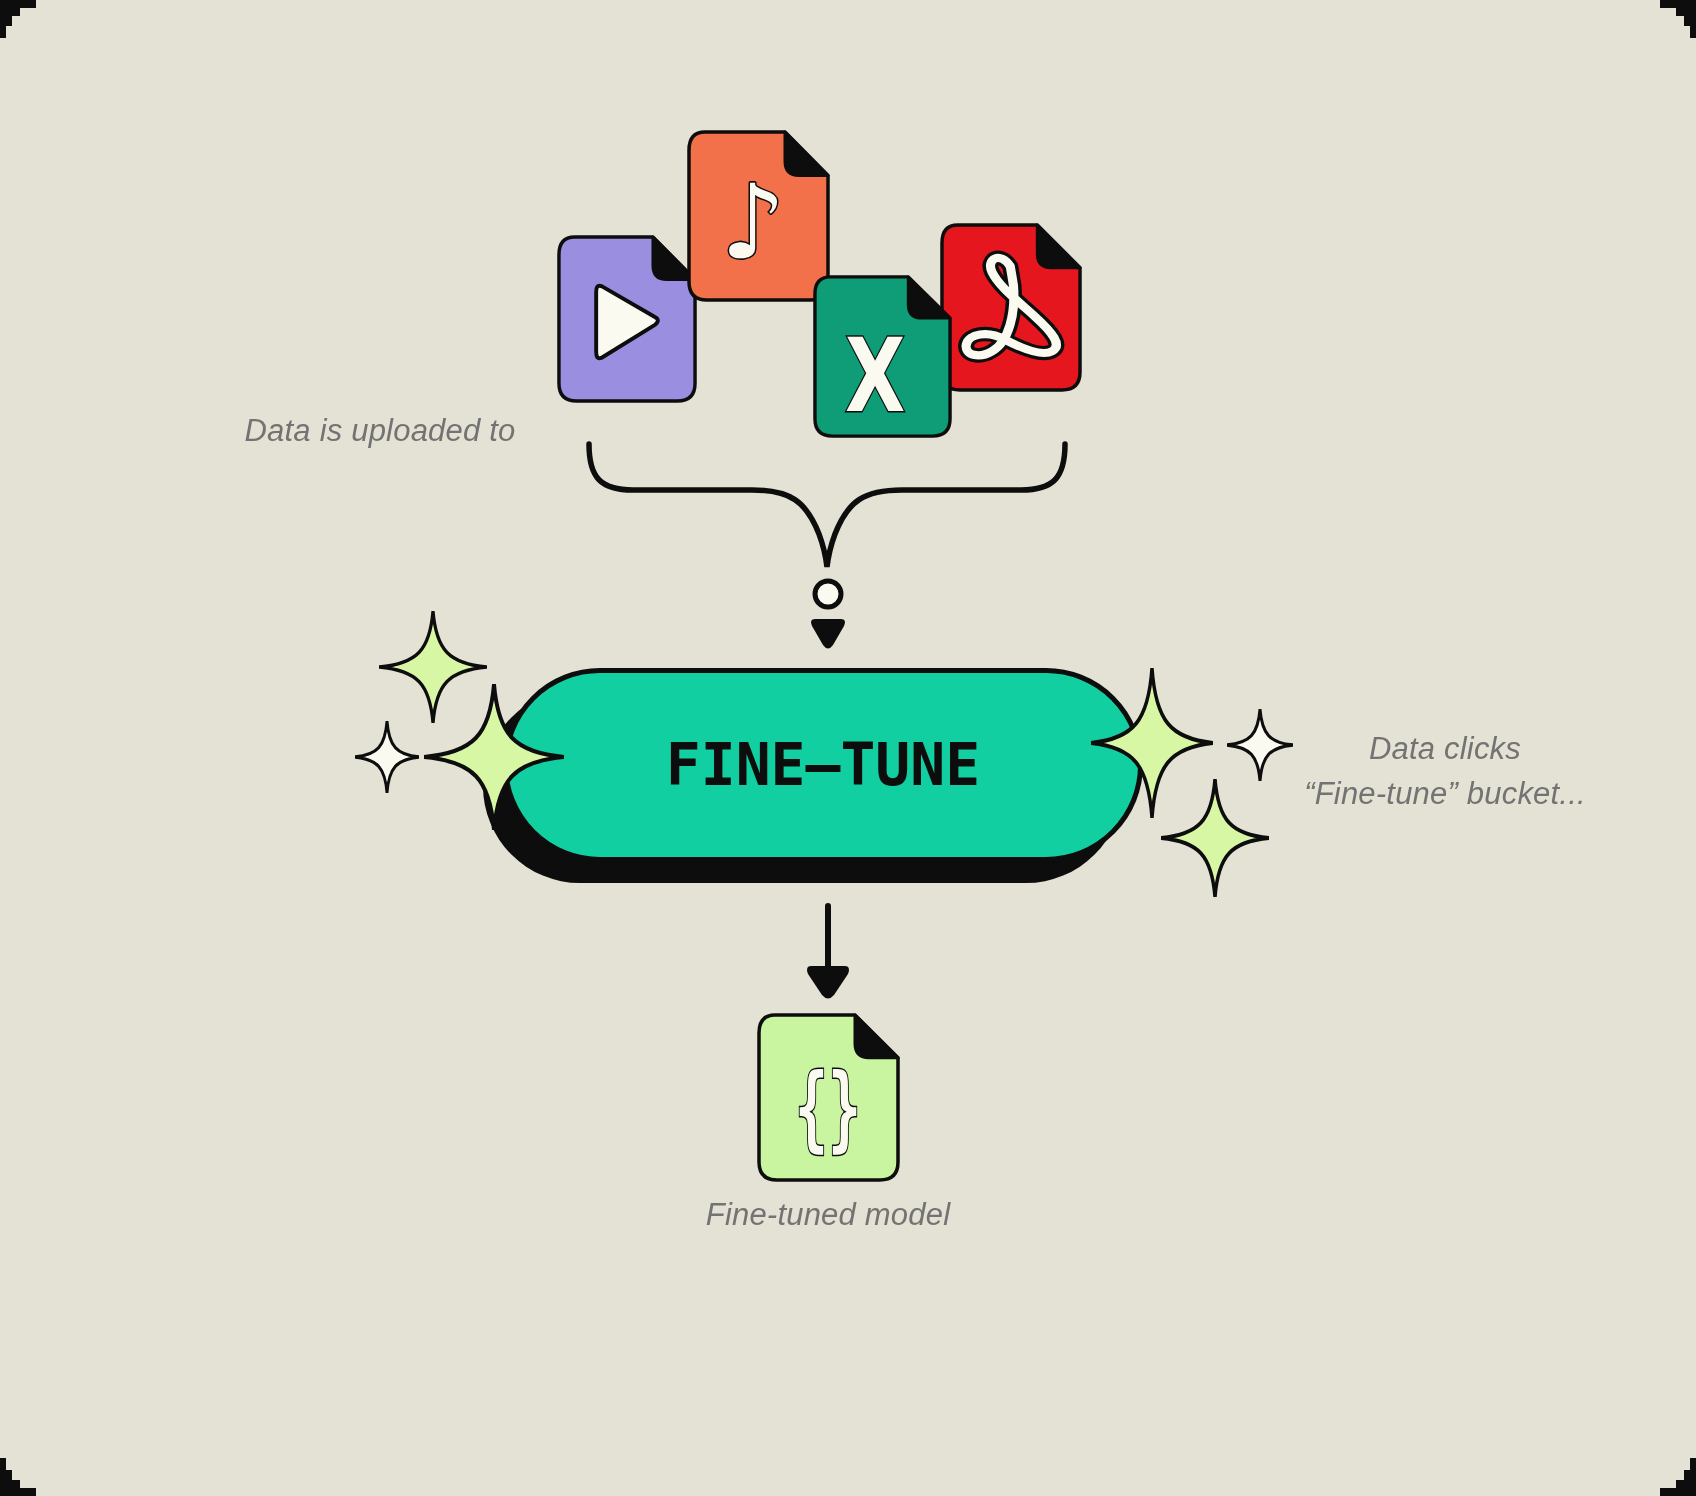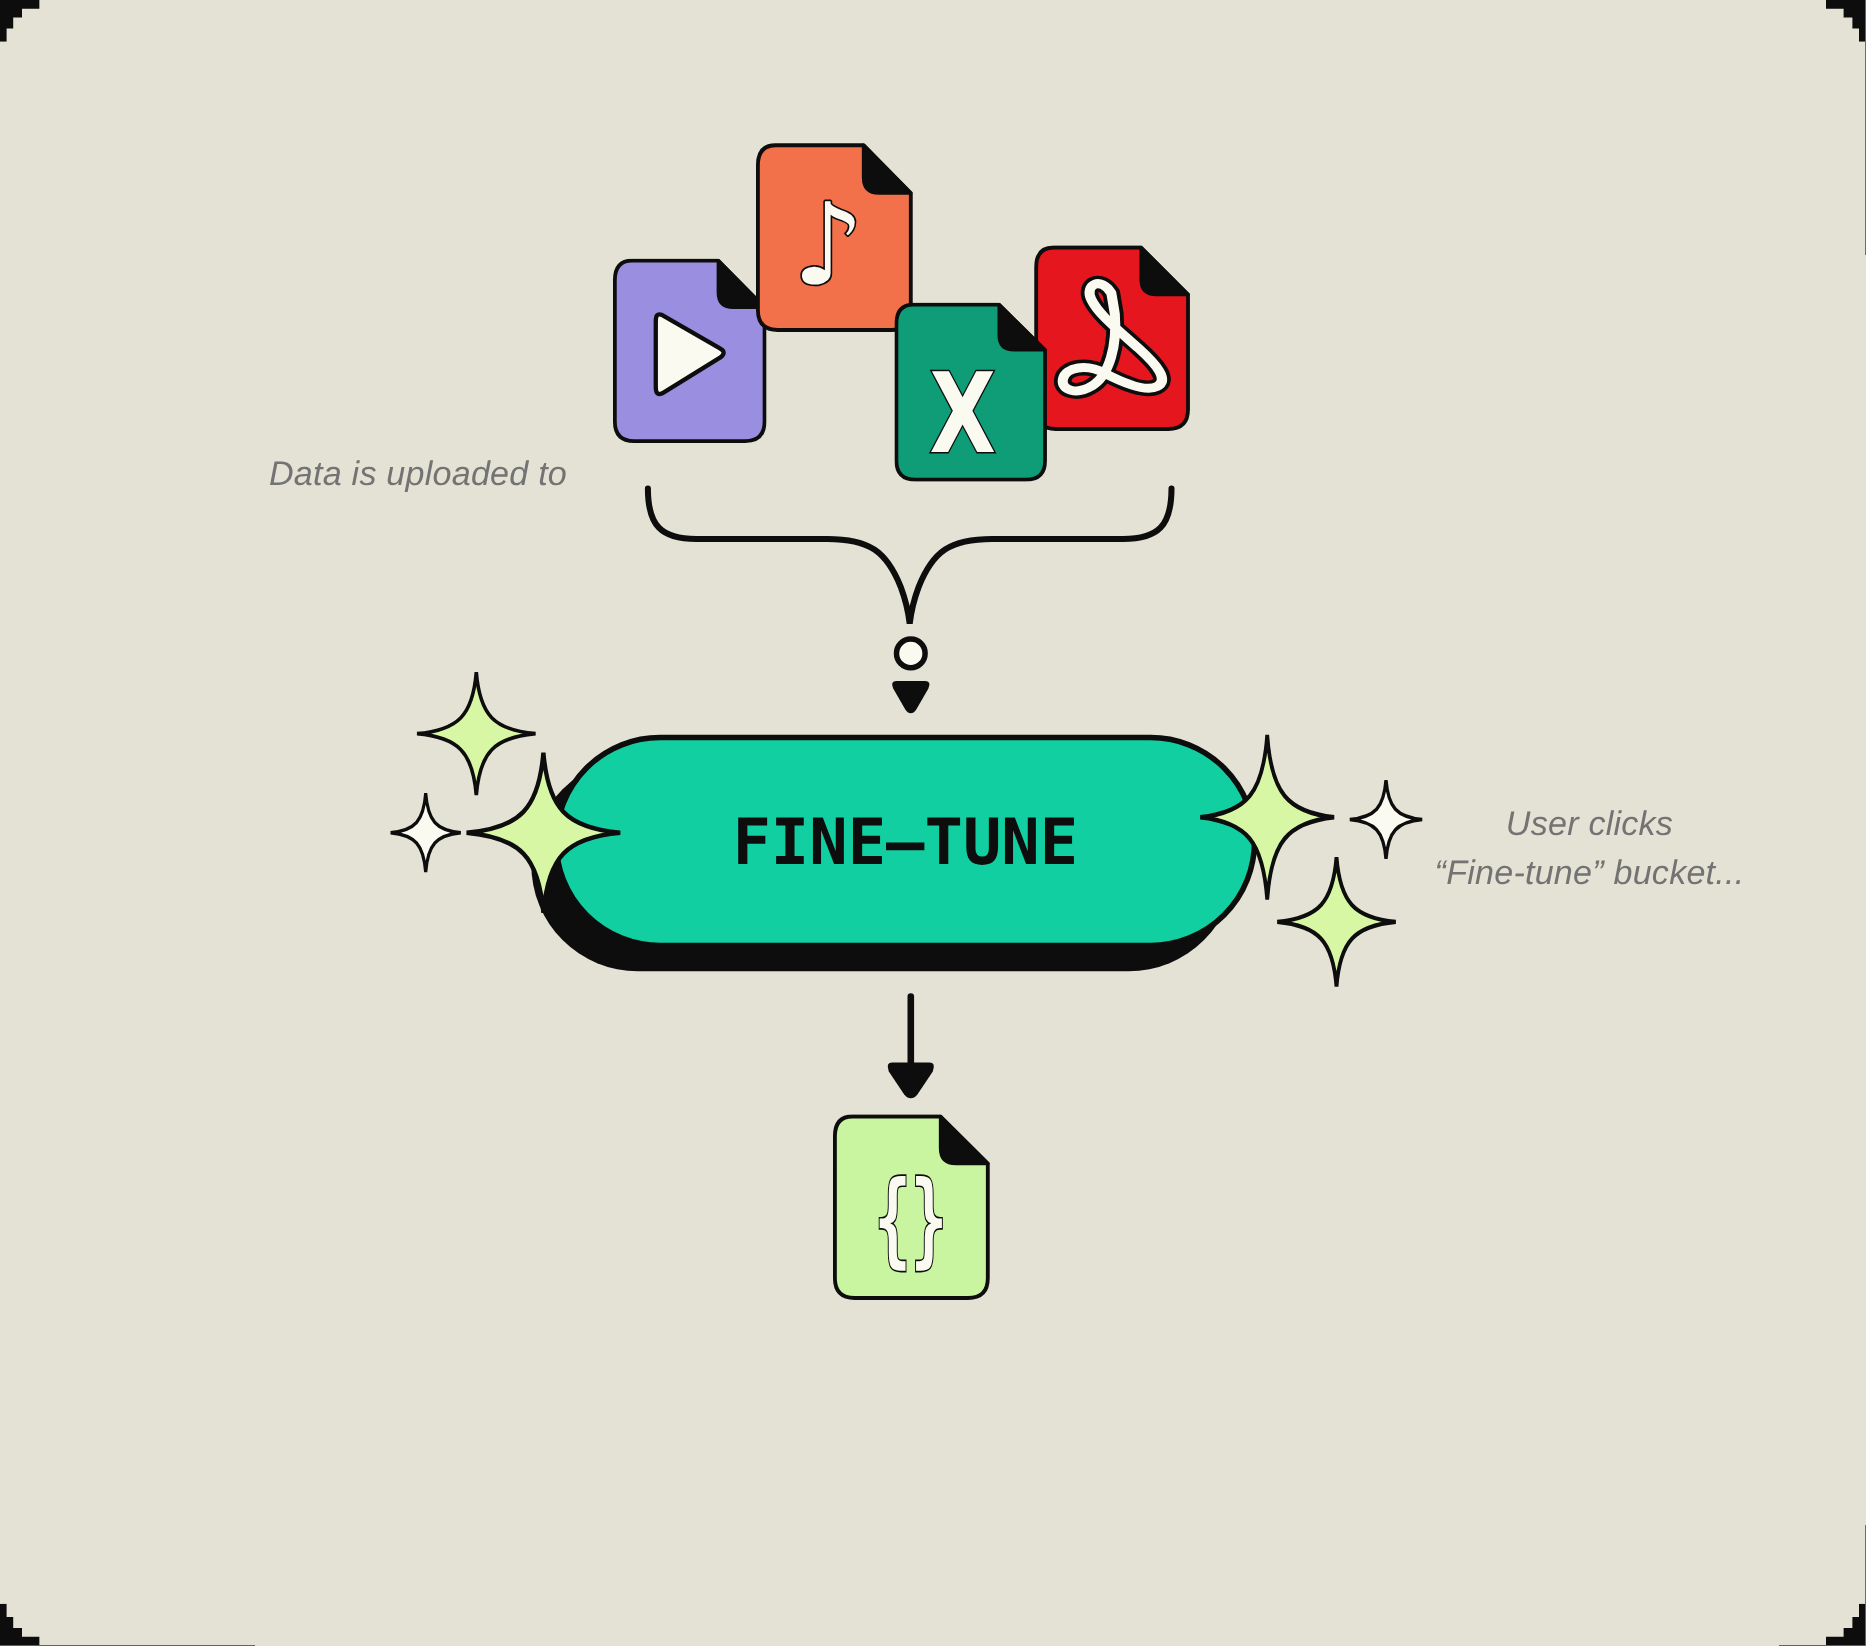--- a/index.html
+++ b/index.html
@@ -106,24 +106,27 @@
       <path d="M98 2 L141 45 L112 45 Q98 45 98 31 Z" fill="#0d0d0d" stroke="#0d0d0d" stroke-width="3" stroke-linejoin="round"></path>
       <text x="64" y="142" font-size="105" text-anchor="middle" textLength="62" lengthAdjust="spacingAndGlyphs" font-family="DejaVu Sans, sans-serif" font-weight="bold" fill="#fbfaf1" stroke="#0d0d0d" stroke-width="3" style="paint-order:stroke">X</text>
     </svg>
   </div>
 
   <div class="caption" id="upload-caption">
     <div>Data is uploaded to</div>
   </div>
 
   <div class="caption" id="click-caption">
-    <div>User clicks</div>
+    <div>Data clicks</div>
     <div>“Fine-tune” bucket...</div>
   </div>
 
+  <div class="caption" id="model-caption">
+    <div>Fine-tuned model</div>
+  </div>
 
   <div id="finetune-button">
     <span>FINE—TUNE</span>
   </div>
 
   <div class="sparkle" id="sparkle-l1">
     <svg viewBox="0 0 100 100" preserveAspectRatio="none">
       <path d="M50 0 C53 35 65 47 100 50 C65 53 53 65 50 100 C47 65 35 53 0 50 C35 47 47 35 50 0 Z" fill="#d8f7a4" stroke="#0d0d0d" stroke-width="3" stroke-linejoin="round"></path>
     </svg>
   </div>

